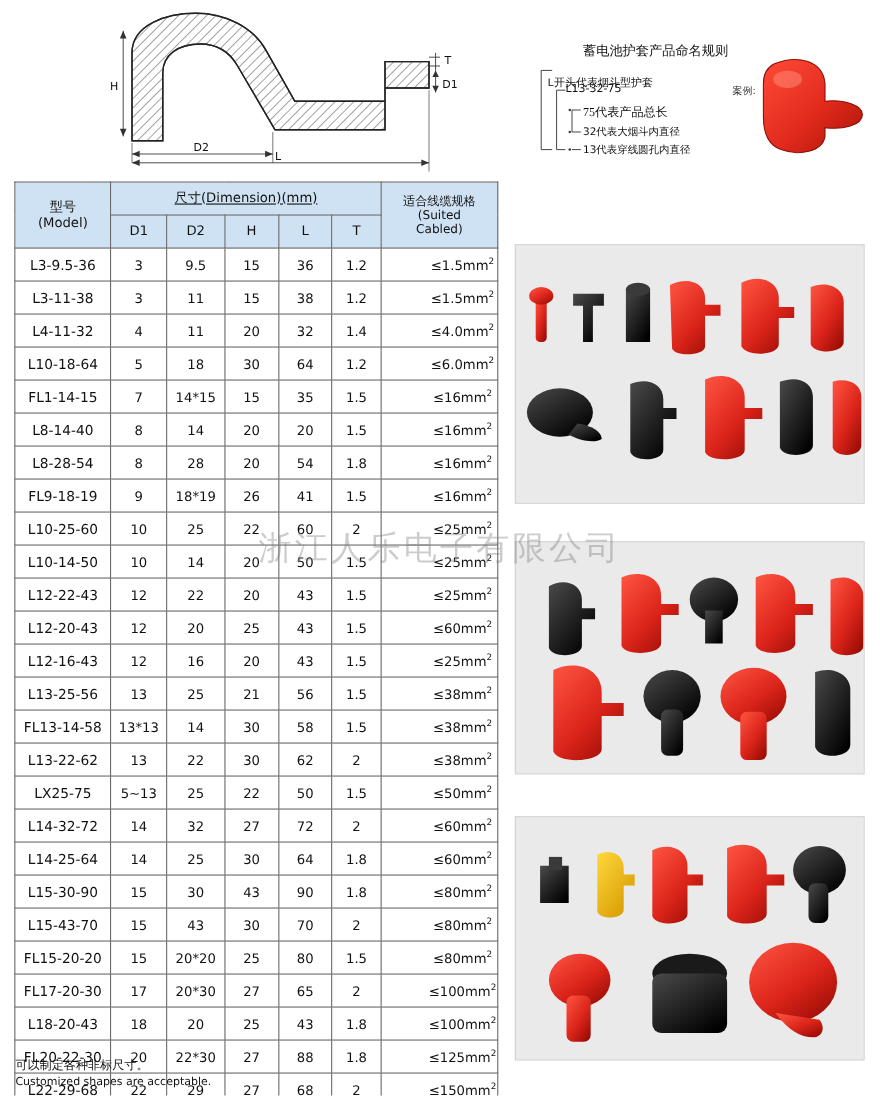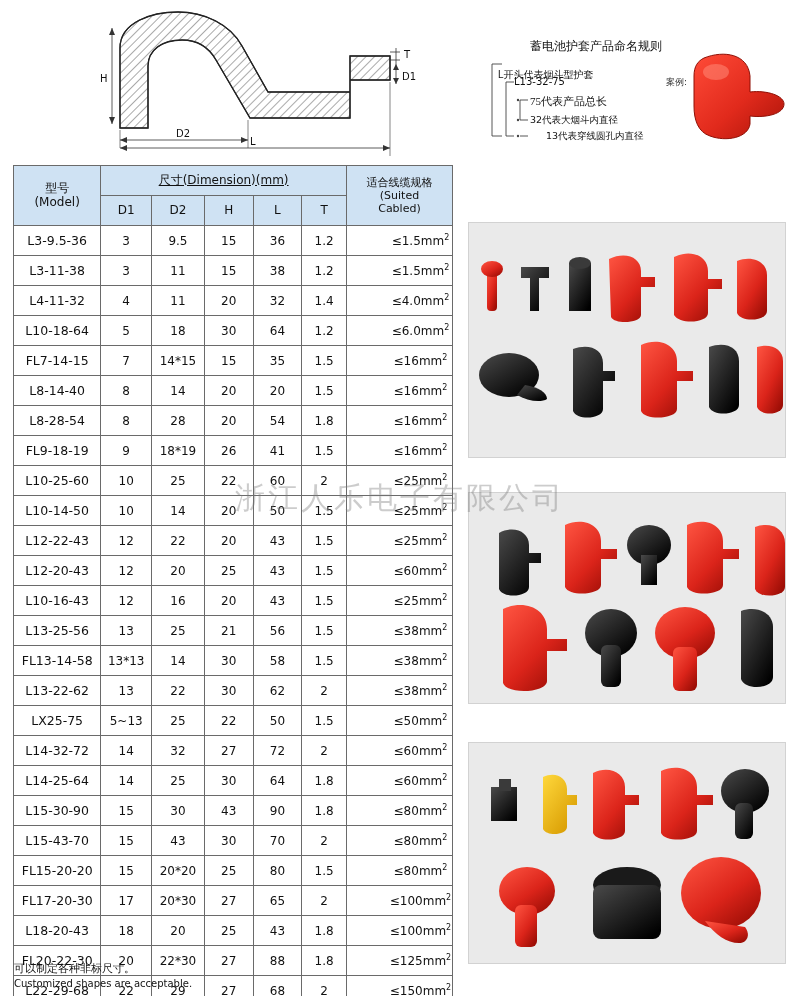--- a/index.html
+++ b/index.html
@@ -191,21 +191,21 @@
       <line x1="50" y1="128" x2="58" y2="128" stroke="#444" stroke-width="0.9"></line>
 
       <circle cx="48" cy="92" r="1.2" fill="#444"></circle>
       <circle cx="48" cy="112" r="1.2" fill="#444"></circle>
       <circle cx="48" cy="128" r="1.2" fill="#444"></circle>
     </svg>
     <div style="position:absolute; left:28px; top:60px; font-size:10px; font-family:Liberation Sans, sans-serif;">L开头代表烟斗型护套</div>
     <div style="position:absolute; left:44px; top:68px; font-size:10px; font-family:'DejaVu Sans',sans-serif;">L13-32-75</div>
     <div style="position:absolute; left:60px; top:86px; font-size:11px; font-family:Liberation Serif, serif;">75代表产品总长</div>
     <div style="position:absolute; left:60px; top:106px; font-size:9.5px; font-family:'DejaVu Sans',sans-serif;">32代表大烟斗内直径</div>
-    <div style="position:absolute; left:60px; top:122px; font-size:9.5px; font-family:'DejaVu Sans',sans-serif;margin-left:16px;">13代表穿线圆孔内直径</div>
+    <div style="position:absolute; left:60px; top:122px; font-size:9.5px; font-family:'DejaVu Sans',sans-serif;">13代表穿线圆孔内直径</div>
 
     <div style="position:absolute; left:196px; top:68px; font-size:9px; font-family:'DejaVu Sans',sans-serif; color:#333;">案例:</div>
 
     <svg style="position:absolute; left:210px; top:38px;" width="110" height="110" viewBox="0 0 110 110">
       <defs>
         <linearGradient id="redg" x1="0" y1="0" x2="1" y2="1">
           <stop offset="0%" stop-color="#ff4b38"></stop>
           <stop offset="55%" stop-color="#e12a1c"></stop>
           <stop offset="100%" stop-color="#a81208"></stop>
         </linearGradient>
@@ -270,21 +270,21 @@
       <tr>
         <td class="c-model">L10-18-64</td>
         <td class="c-d1">5</td>
         <td class="c-d2">18</td>
         <td class="c-h">30</td>
         <td class="c-l">64</td>
         <td class="c-t">1.2</td>
         <td class="c-cab"><span>≤6.0mm</span><sup>2</sup></td>
       </tr>
       <tr>
-        <td class="c-model">FL7-14-15</td>
+        <td class="c-model">FL1-14-15</td>
         <td class="c-d1">7</td>
         <td class="c-d2">14*15</td>
         <td class="c-h">15</td>
         <td class="c-l">35</td>
         <td class="c-t">1.5</td>
         <td class="c-cab"><span>≤16mm</span><sup>2</sup></td>
       </tr>
       <tr>
         <td class="c-model">L8-14-40</td>
         <td class="c-d1">8</td>
@@ -342,21 +342,21 @@
       <tr>
         <td class="c-model">L12-20-43</td>
         <td class="c-d1">12</td>
         <td class="c-d2">20</td>
         <td class="c-h">25</td>
         <td class="c-l">43</td>
         <td class="c-t">1.5</td>
         <td class="c-cab"><span>≤60mm</span><sup>2</sup></td>
       </tr>
       <tr>
-        <td class="c-model">L10-16-43</td>
+        <td class="c-model">L12-16-43</td>
         <td class="c-d1">12</td>
         <td class="c-d2">16</td>
         <td class="c-h">20</td>
         <td class="c-l">43</td>
         <td class="c-t">1.5</td>
         <td class="c-cab"><span>≤25mm</span><sup>2</sup></td>
       </tr>
       <tr>
         <td class="c-model">L13-25-56</td>
         <td class="c-d1">13</td>

